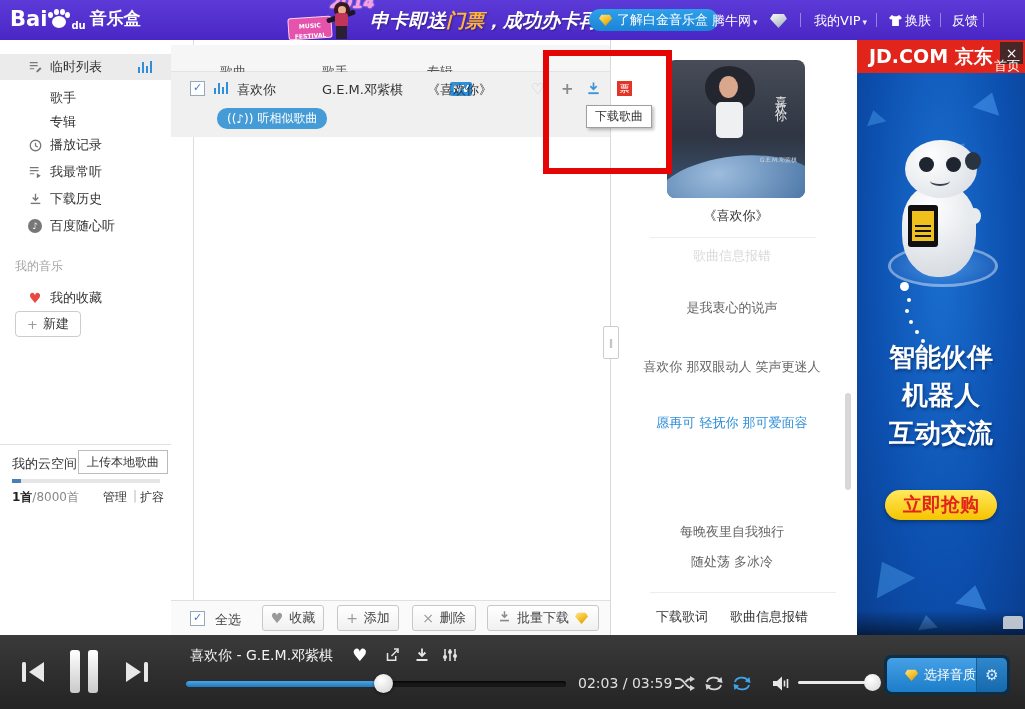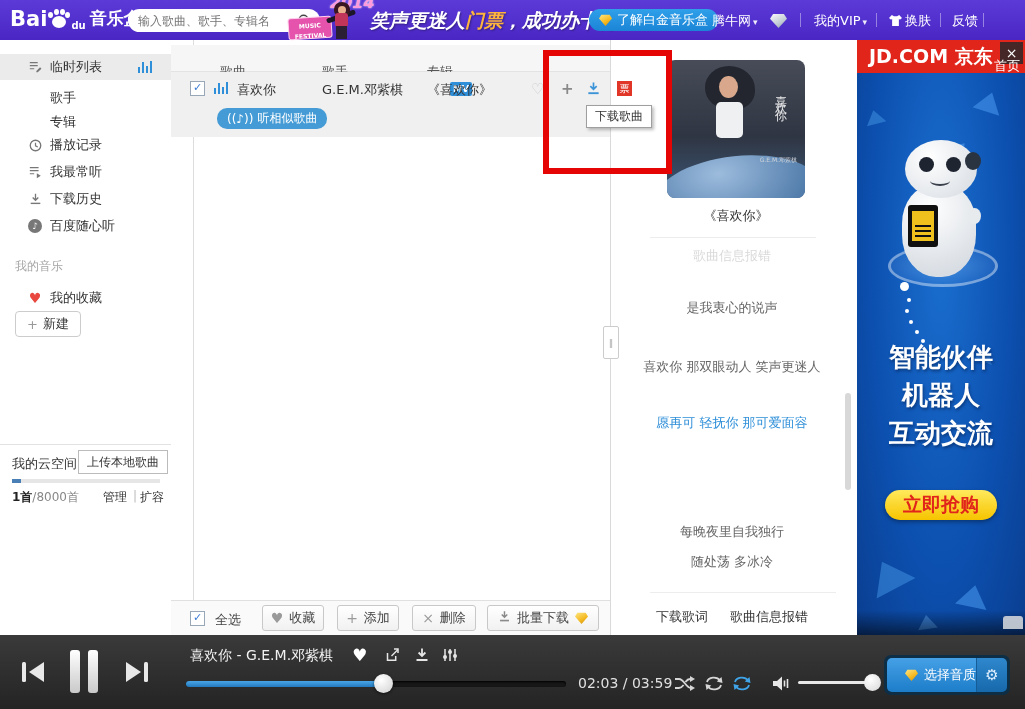--- a/index.html
+++ b/index.html
@@ -148,37 +148,30 @@
       <span class="paw">
           <i class="pad"></i>
           <i class="t1"></i>
           <i class="t2"></i>
           <i class="t3"></i>
           <i class="t4"></i>
         </span>
       <span class="du">du</span>
       <span class="prod">音乐盒</span>
     </div>
-    <div class="abs searchbox">
-      <input placeholder="输入歌曲、歌手、专辑名" style="">
-      <svg width="15" height="15" viewBox="0 0 16 16">
-          <circle cx="7" cy="7" r="4.5" fill="none" stroke="#444" stroke-width="1.6"></circle>
-          <line x1="10.5" y1="10.5" x2="14" y2="14" stroke="#444" stroke-width="2"></line>
-        </svg>
-    </div>
     <div class="abs fest-year">2014</div>
     <div class="abs fest-badge">MUSIC FESTIVAL</div>
     <div class="abs guitarist">
       <span class="guitar"></span>
         <span class="hair"></span>
         <span class="face"></span>
         <span class="body"></span>
         <span class="legs"></span>
     </div>
-    <div class="abs banner-text"><span>笑声更迷人</span><span class="hl">门票</span><span>，成功办卡再</span></div>
+    <div class="abs banner-text"><span>申卡即送</span><span class="hl">门票</span><span>，成功办卡再</span></div>
     <div class="abs promo-pill">
       <span class="gem s12"></span>
       <span>了解白金音乐盒</span>
     </div>
     <div class="abs tb-link" style="left:712px;"><span>腾牛网</span><span class="caret">▾</span></div>
     <span class="abs gem s12 silver" style="left:770px;top:13px;width:17px;height:15px;"></span>
     <div class="abs tb-sep" style="left:800px;"></div>
     <div class="abs tb-link" style="left:814px;"><span>我的VIP</span><span class="caret">▾</span></div>
     <div class="abs tb-sep" style="left:876px;"></div>
     <div class="abs tb-link" style="left:889px;"><span class="shirt"></span><span>换肤</span></div>

